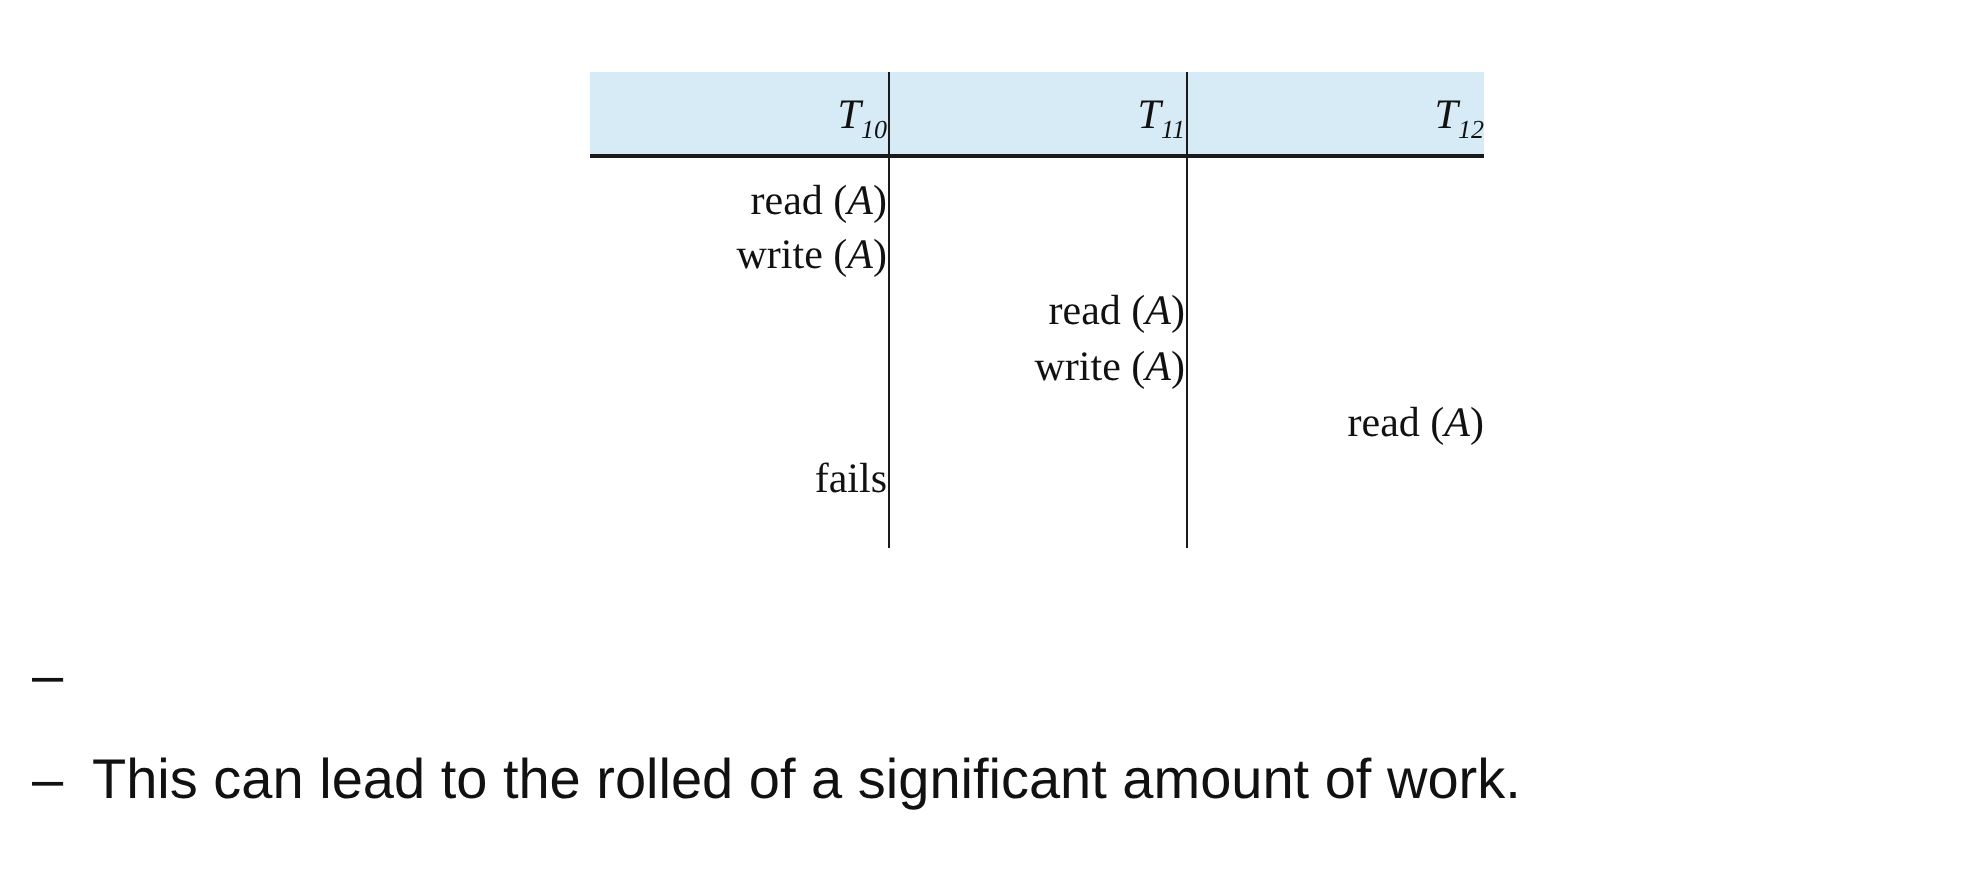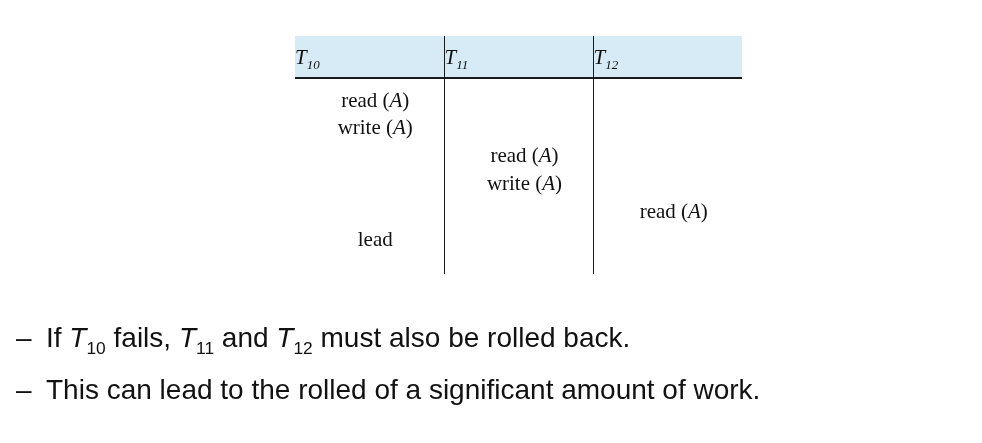--- a/index.html
+++ b/index.html
@@ -23,34 +23,34 @@
     border-collapse: collapse;
     font-family: "Liberation Serif", serif;
     font-size: 21px;
     color: #111111;
   }
   table.schedule th {
     width: 149px;
     background: var(--header-bg, #d6ebf5);
     font-style: italic;
     font-weight: normal;
-    text-align: left;
+    text-align: right;
     padding: 9px 0 7px 0;
     border-bottom: 2px solid var(--rule-color, #1a1a1a);
   }
   table.schedule th:nth-child(1),
   table.schedule th:nth-child(2),
   table.schedule td:nth-child(1),
   table.schedule td:nth-child(2) {
     border-right: 1.6px solid var(--rule-color, #1a1a1a);
   }
   table.schedule td {
     height: 28px;
     vertical-align: top;
-    text-align: center;
+    text-align: right;
     padding: 1px 0 1px 12px;
     white-space: nowrap;
   }
   table.schedule tbody tr:first-child td { padding-top: 9px; }
   table.schedule tbody tr:last-child td { padding-bottom: 22px; }
   table.schedule sub {
     font-size: 0.62em;
     line-height: 0;
   }
   table.schedule td i { font-style: italic; }
@@ -112,30 +112,29 @@
           <td>&nbsp;</td>
           <td>write (<i>A</i>)</td>
           <td>&nbsp;</td>
         </tr>
         <tr>
           <td>&nbsp;</td>
           <td>&nbsp;</td>
           <td>read (<i>A</i>)</td>
         </tr>
         <tr>
-          <td>lead</td>
+          <td>fails</td>
           <td>&nbsp;</td>
           <td>&nbsp;</td>
         </tr>
       </tbody>
   </table>
 </div>
 
 <ul class="bullets" id="bullet-list">
     <li>
       <span class="marker">–</span>
-      <span class="btext"><span>If </span><i>T</i><sub>10</sub><span> fails, </span><i>T</i><sub>11</sub><span> and </span><i>T</i><sub>12</sub><span> must also be rolled back.</span></span>
     </li>
     <li>
       <span class="marker">–</span>
       <span class="btext"><span>This can lead to the rolled of a significant amount of work.</span></span>
     </li>
   </ul>
 
 </body></html>

